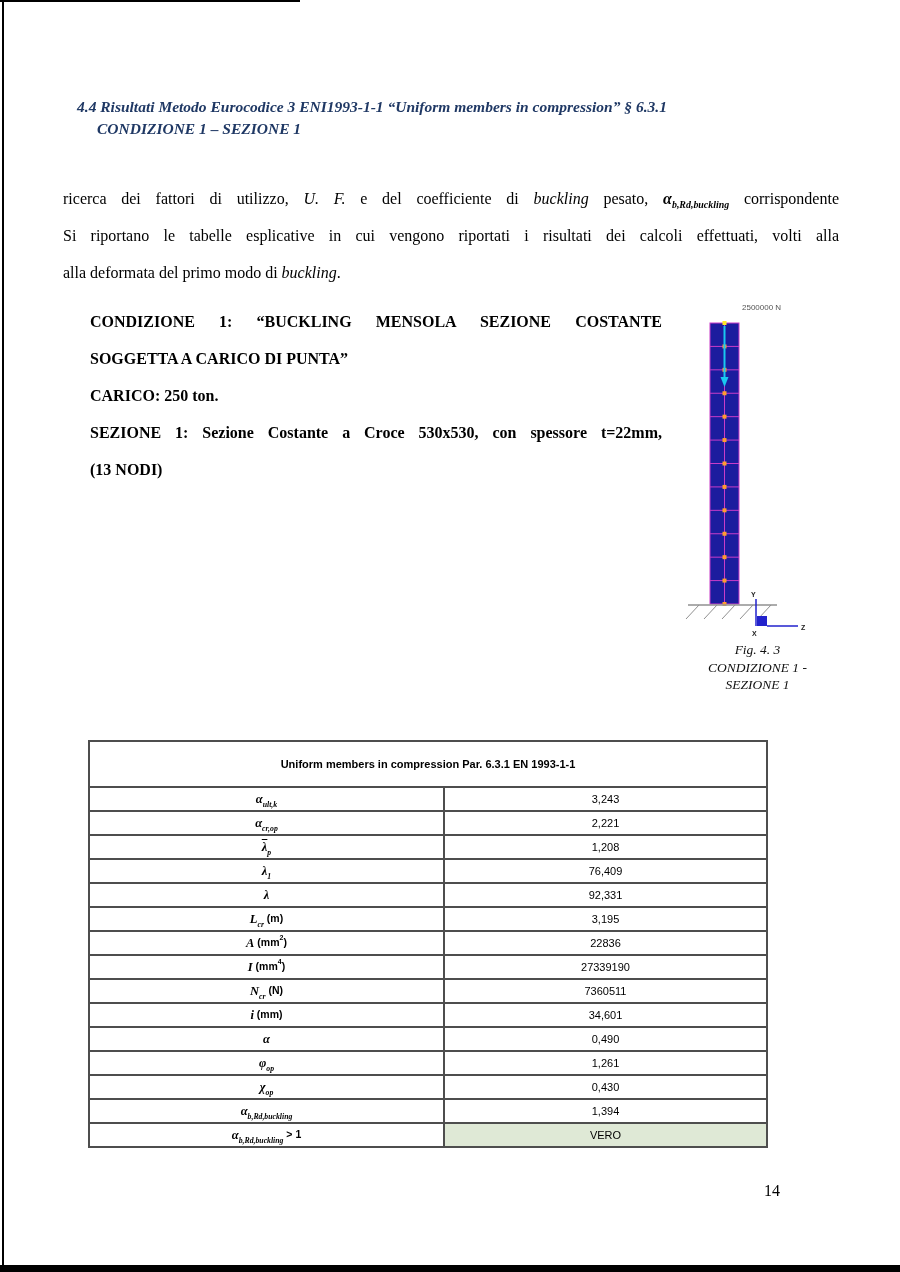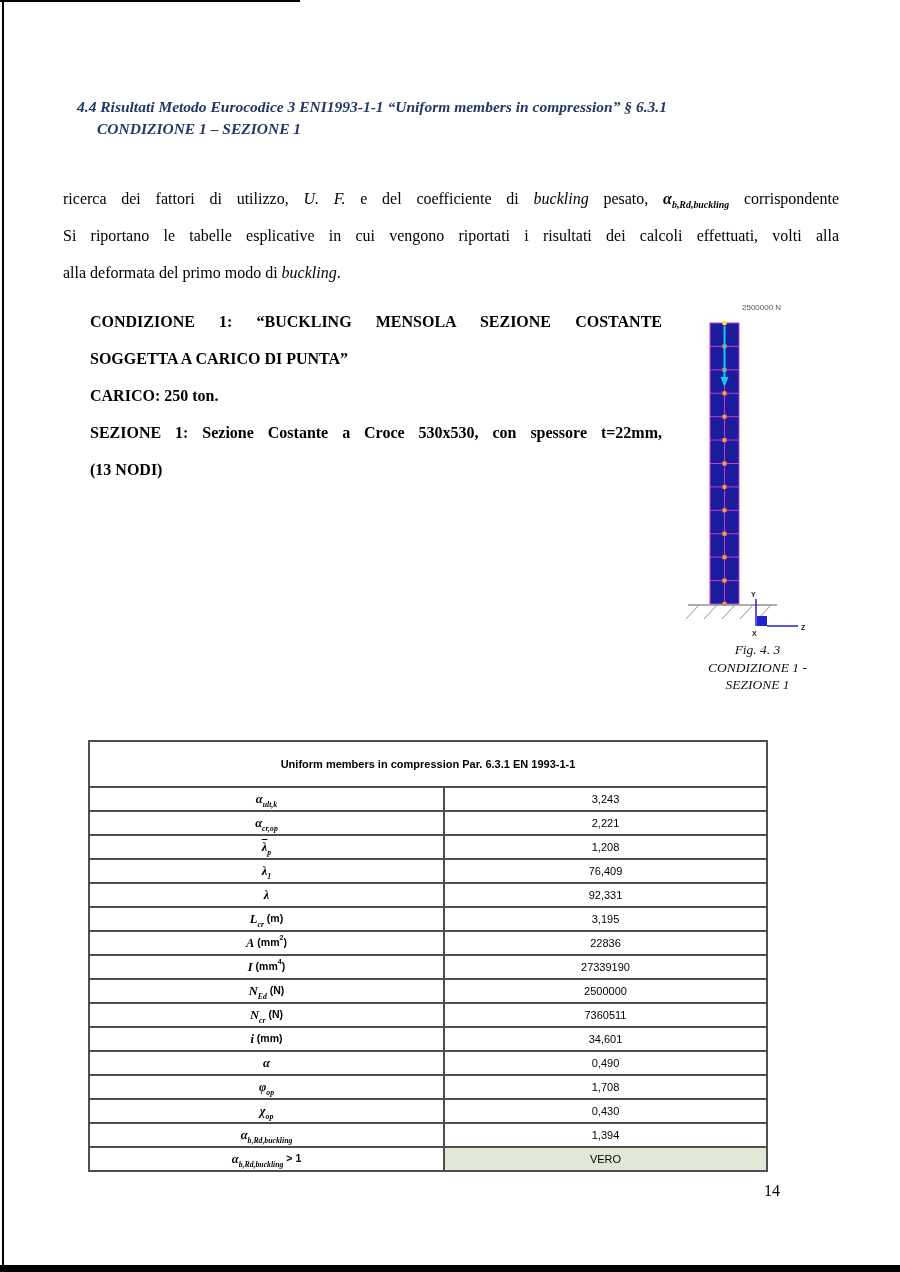--- a/index.html
+++ b/index.html
@@ -148,38 +148,34 @@
         </tr>
         <tr>
           <td class="lbl"><span class="it bd">A</span><span class="bd f-sans"> (mm</span><sup class="bd f-sans">2</sup><span class="bd f-sans">)</span></td>
           <td class="val">22836</td>
         </tr>
         <tr>
           <td class="lbl"><span class="it bd">I</span><span class="bd f-sans"> (mm</span><sup class="bd f-sans">4</sup><span class="bd f-sans">)</span></td>
           <td class="val">27339190</td>
         </tr>
         <tr>
-          <td class="lbl"><span class="it bd">N</span><sub class="it bd">Ed</sub><span class="bd f-sans"> (N)</span></td>
-          <td class="val">2500000</td>
-        </tr>
-        <tr>
           <td class="lbl"><span class="it bd">N</span><sub class="it bd">cr</sub><span class="bd f-sans"> (N)</span></td>
           <td class="val">7360511</td>
         </tr>
         <tr>
           <td class="lbl"><span class="it bd">i</span><span class="bd f-sans"> (mm)</span></td>
           <td class="val">34,601</td>
         </tr>
         <tr>
           <td class="lbl"><span class="it bd">α</span></td>
           <td class="val">0,490</td>
         </tr>
         <tr>
           <td class="lbl"><span class="it bd">φ</span><sub class="it bd">op</sub></td>
-          <td class="val">1,708</td>
+          <td class="val">1,261</td>
         </tr>
         <tr>
           <td class="lbl"><span class="it bd">χ</span><sub class="it bd">op</sub></td>
           <td class="val">0,430</td>
         </tr>
         <tr>
           <td class="lbl"><span class="it bd">α</span><sub class="it bd">b,Rd,buckling</sub></td>
           <td class="val">1,394</td>
         </tr>
         <tr>

